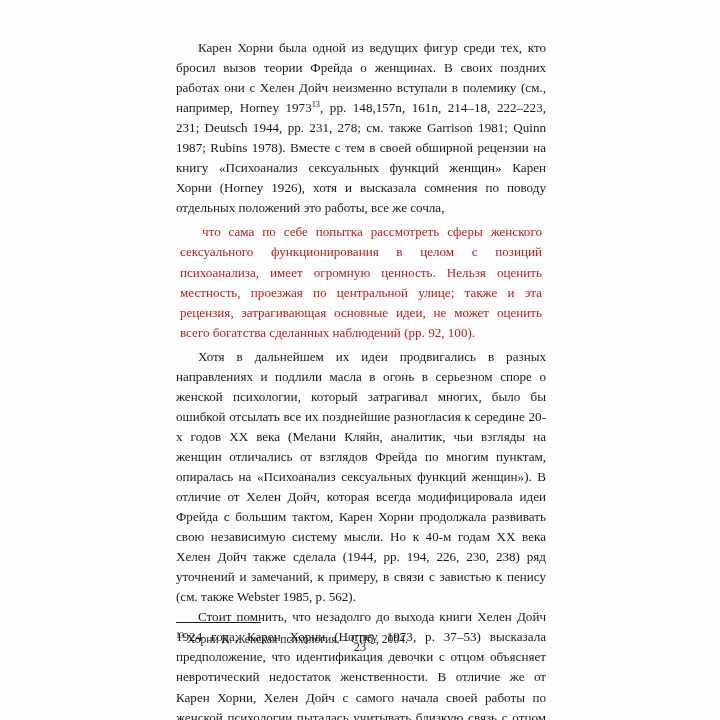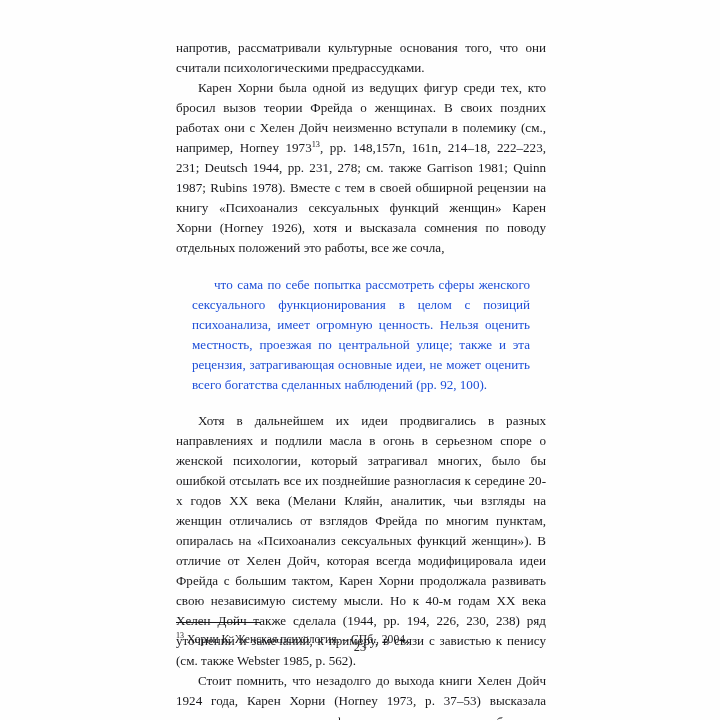--- a/index.html
+++ b/index.html
@@ -29,26 +29,26 @@
     text-align: justify;
     text-indent: 22px;
     color: #19191c;
     -webkit-font-smoothing: antialiased;
     hyphens: manual;
   }
   p.no-indent {
     text-indent: 0;
   }
   p.quote-par {
-    margin: 16px;
+    margin: 4px;
     font-size: 13.1px;
     line-height: 20.05px;
     text-align: justify;
     text-indent: 22px;
-    color: #1d4ed8;
+    color: #b91c1c;
   }
   sup.fn-ref {
     font-size: 8.3px;
     vertical-align: super;
     line-height: 0;
   }
   .footnote-area {
     position: absolute;
     left: 176px;
     top: 622px;
@@ -83,21 +83,20 @@
     color: #262626;
   }
 </style>
 </head>
 <body>
 
 <div class="page">
 
   <div class="text-column">
 
-    <p class="body-par no-indent">напротив, рассматривали культурные основания того, что они считали психологическими предрассудками.</p>
 
     <p class="body-par"><span>Карен Хорни была одной из ведущих фигур среди тех, кто бросил вызов теории Фрейда о женщинах. В своих поздних работах они с Хелен Дойч неизменно вступали в полемику (см., например, Horney 1973</span><sup class="fn-ref">13</sup><span>, pp. 148,157n, 161n, 214–18, 222–223, 231; Deutsch 1944, pp. 231, 278; см. также Garrison 1981; Quinn 1987; Rubins 1978). Вместе с тем в своей обширной рецензии на книгу «Психоанализ сексуальных функций женщин» Карен Хорни (Horney 1926), хотя и высказала сомнения по поводу отдельных положений это работы, все же сочла,</span></p>
 
     <p class="quote-par">что сама по себе попытка рассмотреть сферы женского сексуального функционирования в целом с позиций психоанализа, имеет огромную ценность. Нельзя оценить местность, проезжая по центральной улице; также и эта рецензия, затрагивающая основные идеи, не может оценить всего богатства сделанных наблюдений (pp. 92, 100).</p>
 
     <p class="body-par">Хотя в дальнейшем их идеи продвигались в разных направлениях и подлили масла в огонь в серьезном споре о женской психологии, который затрагивал многих, было бы ошибкой отсылать все их позднейшие разногласия к середине 20-х годов XX века (Мелани Кляйн, аналитик, чьи взгляды на женщин отличались от взглядов Фрейда по многим пунктам, опиралась на «Психоанализ сексуальных функций женщин»). В отличие от Хелен Дойч, которая всегда модифицировала идеи Фрейда с большим тактом, Карен Хорни продолжала развивать свою независимую систему мысли. Но к 40-м годам XX века Хелен Дойч также сделала (1944, pp. 194, 226, 230, 238) ряд уточнений и замечаний, к примеру, в связи с завистью к пенису (см. также Webster 1985, p. 562).</p>
 
     <p class="body-par">Стоит помнить, что незадолго до выхода книги Хелен Дойч 1924 года, Карен Хорни (Horney 1973, p. 37–53) высказала предположение, что идентификация девочки с отцом объясняет невротический недостаток женственности. В отличие же от Карен Хорни, Хелен Дойч с самого начала своей работы по женской психологии пыталась учитывать близкую связь с отцом как нормальный источник роста личности и укрепления эго женщины.</p>
 
   </div>

